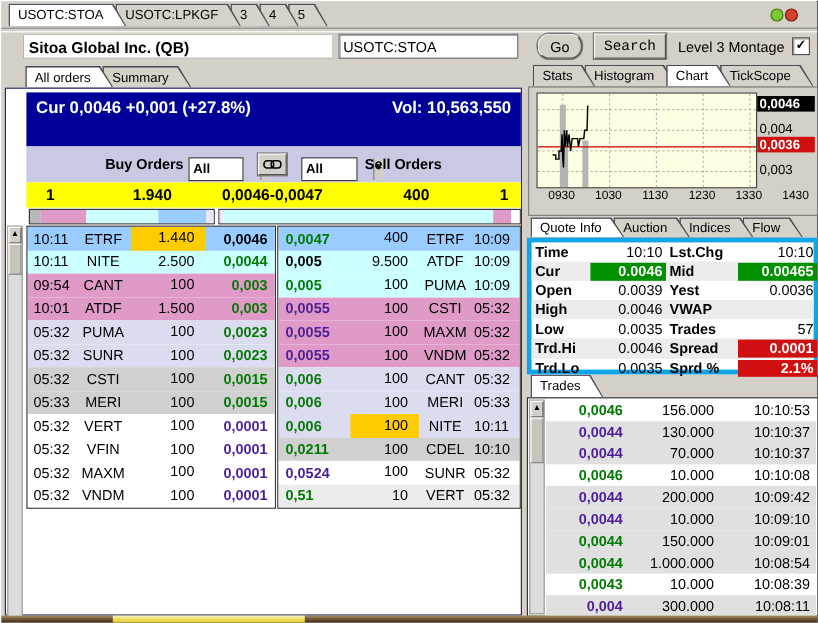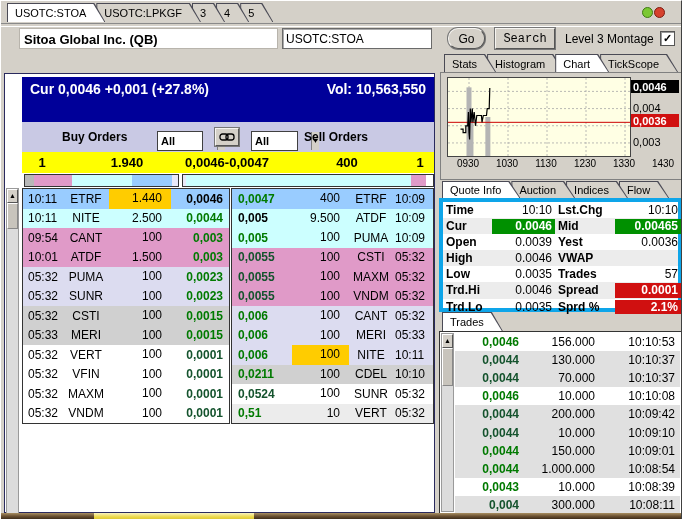--- a/index.html
+++ b/index.html
@@ -31,21 +31,21 @@
   .dot{position:absolute;width:9px;height:9px;border-radius:50%;top:6px;}
   .dot.g{left:641px;background:#7cc832;border:1px solid #3f7a14;}
   .dot.r{left:653px;background:#d6422e;border:1px solid #7d1d12;}
   
   #left-panel{position:absolute;left:3px;top:72px;width:431px;height:440px;background:#fff;border:1px solid #2a2a5e;box-sizing:border-box;}
   #quote-strip{position:absolute;left:17px;top:3px;width:412px;height:45px;background:#000099;color:#fff;font-weight:bold;font-size:14px;}
   #qs-left{position:absolute;left:8px;top:4px;}
   #qs-right{position:absolute;right:8px;top:4px;}
   #filter-bar{position:absolute;left:17px;top:48px;width:412px;height:30px;background:#c9c9e4;}
   #buy-lbl,#sell-lbl{position:absolute;top:8px;font-size:12px;font-weight:bold;}
-  #buy-lbl{left:40px;width:91px;text-align:left;}
+  #buy-lbl{left:40px;width:91px;text-align:right;}
   #sell-lbl{left:282px;}
   .combo{position:absolute;top:9px;height:20px;background:#fff;border:1px solid #404040;display:flex;box-sizing:border-box;gap:42px;}
   .combo .val{flex:1;font-weight:bold;font-size:11px;padding:3px 0 0 3px;}
   .combo .cbtn{width:15px;background:#d4d0c8;border-left:1px solid #808080;text-align:center;font-size:7px;padding-top:5px;box-sizing:border-box;}
   #combo-buy{left:135px;width:46px;}
   #combo-sell{left:229px;width:47px;}
   #link-btn{position:absolute;left:193px;top:6px;width:24px;height:18px;background:#d4d0c8;
        border-top:1px solid #f6f4f0;border-left:1px solid #f6f4f0;border-right:1px solid #555;border-bottom:1px solid #555;
        box-shadow:0 0 0 1px #777;display:flex;align-items:center;justify-content:center;box-sizing:border-box;}
   #summary-row{position:absolute;left:17px;top:78px;width:412px;height:21px;background:#ffff00;font-size:13px;font-weight:bold;}
@@ -60,21 +60,21 @@
   .brow{display:flex;height:19.5px;align-items:center;font-size:12px;}
   .c-time{width:40px;padding-left:5px;box-sizing:border-box;}
   .c-mm{width:46px;text-align:center;}
   .c-size{flex:1;text-align:right;padding-right:9px;height:100%;line-height:19.5px;box-sizing:border-box;}
   .c-price{width:58px;text-align:right;padding-right:6px;font-weight:bold;box-sizing:border-box;}
   .c-price-l{width:60px;text-align:left;padding-left:6px;font-weight:bold;box-sizing:border-box;}
   .c-mm-s{width:44px;text-align:center;}
   .c-time-s{width:40px;padding-left:2px;box-sizing:border-box;}
   .r-blue{background:#99ccff;} .r-cyan{background:#ccffff;} .r-pink{background:#e09ac8;}
   .r-lav{background:#dcdcf0;} .r-gray{background:#d0d0d0;} .r-white{background:#ffffff;} .r-lgray{background:#ececec;}
-  .pc-black{color:#000;} .pc-green{color:#007a00;} .pc-red{color:#14532d;}
+  .pc-black{color:#000;} .pc-green{color:#007a00;} .pc-red{color:#4c1d95;}
   .hl{background:#ffcc00;}
   
   .sb{position:absolute;width:13px;background:#dcdcdc;border:1px solid #9a9a9a;box-sizing:border-box;}
   #book-sb{left:1px;top:114px;height:390px;}
   .sb-up{height:14px;background:#d4d0c8;border-bottom:1px solid #555;border-right:1px solid #555;
        border-top:1px solid #fff;border-left:1px solid #fff;font-size:7px;text-align:center;line-height:12px;box-sizing:border-box;}
   .sb-thumb{height:26px;background:#c8c4bc;border:1px solid #888;border-top-color:#fff;border-left-color:#fff;box-sizing:border-box;}
   
   #chart-box{position:absolute;left:439px;top:71px;width:242px;height:108px;background:#d4d0c8;border:1px solid #808080;box-sizing:border-box;}
   #plot{position:absolute;left:6px;top:4px;width:182px;height:78px;background:#ffffe4;border:1px solid #444;}
@@ -141,20 +141,32 @@
   <div class="dot r"></div>
   <div id="tabs-sep"></div>
 
   <div id="title-box">Sitoa Global Inc. (QB)</div>
   <input id="sym" value="USOTC:STOA" style="">
   <div id="go" class="btn3d">Go</div>
   <div id="search" class="btn3d">Search</div>
   <div id="montage-label">Level 3 Montage</div>
   <div id="montage-cb" class="cb">✓</div>
 
+  <div id="left-tabs" class="tabbar" style="left:20px;top:54px;height:18px;">
+      <div class="tab active" style="z-index: 60;">
+        <div class="tab-in">
+          <span class="tab-txt">All orders</span>
+        </div>
+      </div>
+      <div class="tab" style="z-index: 39;">
+        <div class="tab-in">
+          <span class="tab-txt">Summary</span>
+        </div>
+      </div>
+    </div>
 
   <div id="left-panel">
     <div id="book-sb" class="sb">
       <div class="sb-up">▲</div>
       <div class="sb-thumb"></div>
     </div>
     <div id="quote-strip">
       <span id="qs-left">Cur 0,0046 +0,001 (+27.8%)</span>
       <span id="qs-right">Vol: 10,563,550</span>
     </div>

